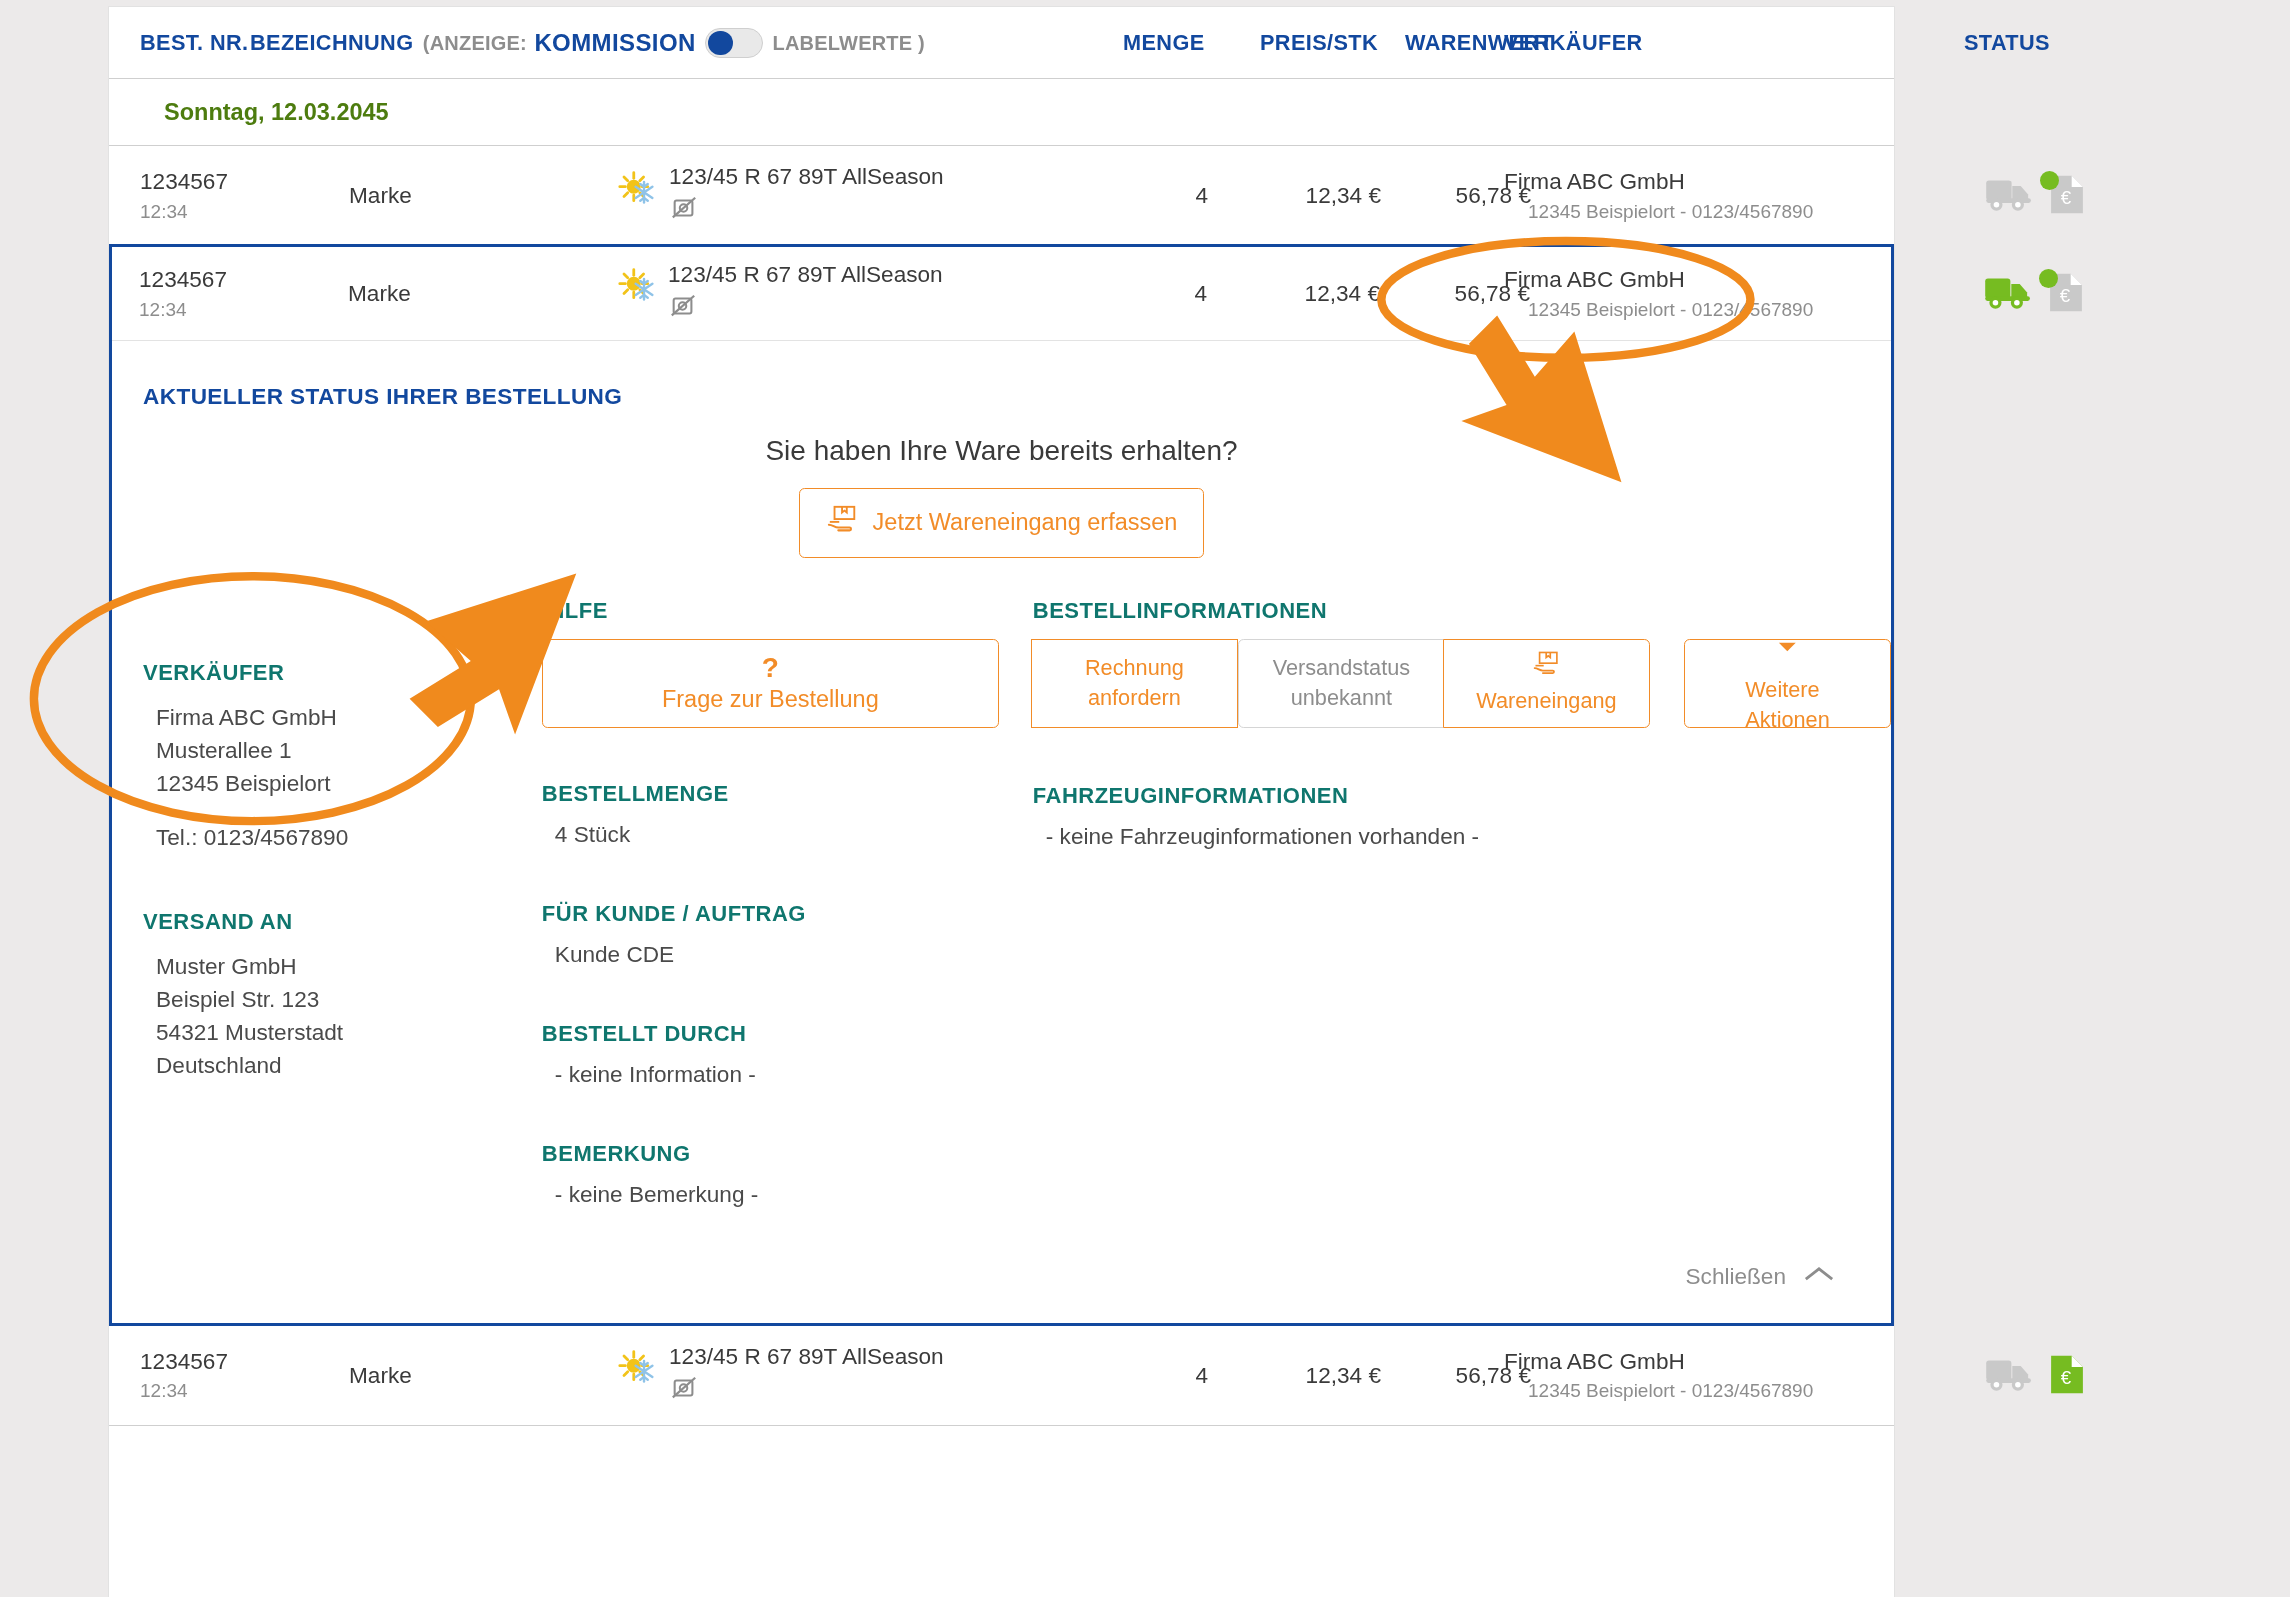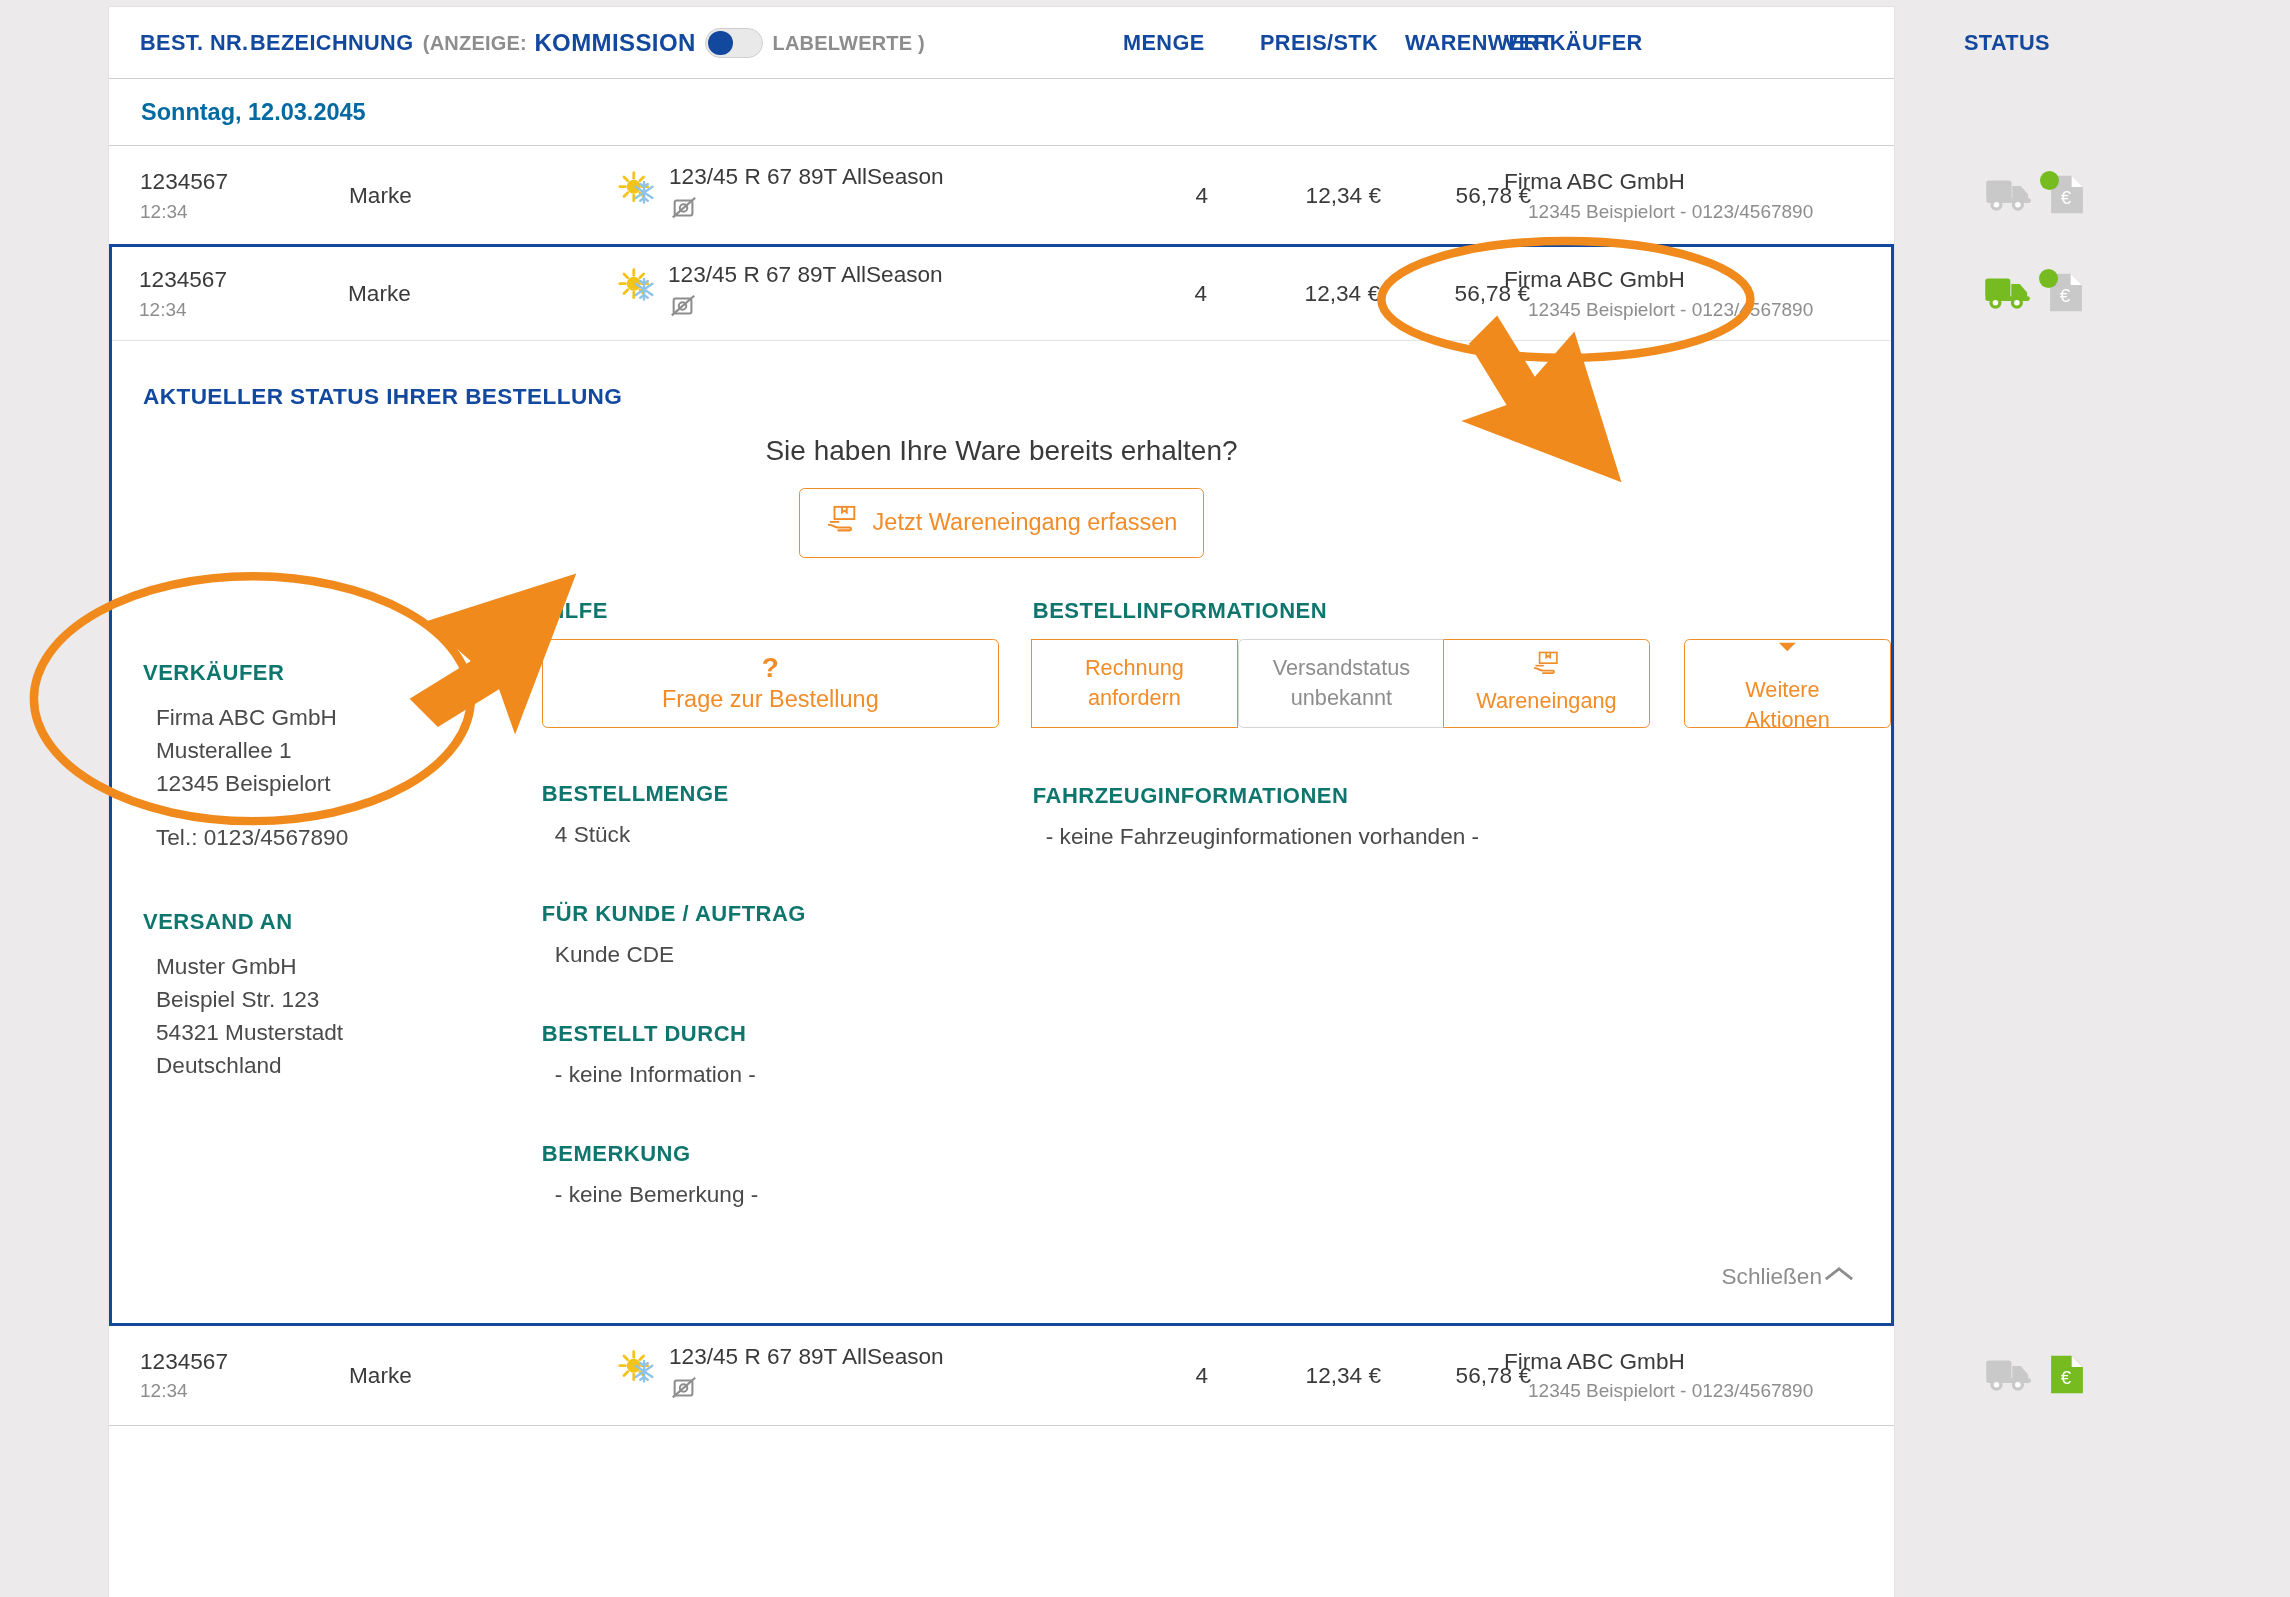--- a/index.html
+++ b/index.html
@@ -71,23 +71,23 @@
   .toggle .knob {
     position: absolute; left: 1.9px; top: 1.9px;
     width: 24.5px; height: 24.5px; border-radius: 50%;
     background: #12489e;
   }
 
   
   .date-row {
     height: 67px;
     display: flex; align-items: center;
-    padding-left: 32px;
+    padding-left: 55px;
     border-bottom: 1.9px solid #cfcfcf;
-    font-size: 23.5px; font-weight: bold; color: #0369a1;
+    font-size: 23.5px; font-weight: bold; color: #4d7c0f;
   }
 
   
   .order-row {
     position: relative;
     height: 100px;
     border-bottom: 1.9px solid #e3e3e3;
     background: #fff;
   }
   .order-row.last { border-bottom: 1.9px solid #cfcfcf; }
@@ -213,22 +213,22 @@
   .gbtn.standalone {
     margin-left: 34px; border-radius: 5.6px;
     gap: 13px; width: 207px;
   }
   .gbtn .two { text-align: left; }
 
   .vehicle-val { font-size: 22.6px; color: #4a4a4a; padding-left: 13px; }
 
   .close-row {
     display: flex; align-items: center; justify-content: flex-end;
-    gap: 1px;
-    padding: 0 36px 32px 0;
+    gap: 17px;
+    padding: 0 56px 32px 0;
     margin-top: 56px;
     color: #8d8d8d; font-size: 22.6px;
     cursor: pointer;
   }
 
   
   #anno { position: absolute; left: 0; top: 0; width: 2290px; height: 1598px; pointer-events: none; }
 </style>
 </head>
 <body>

